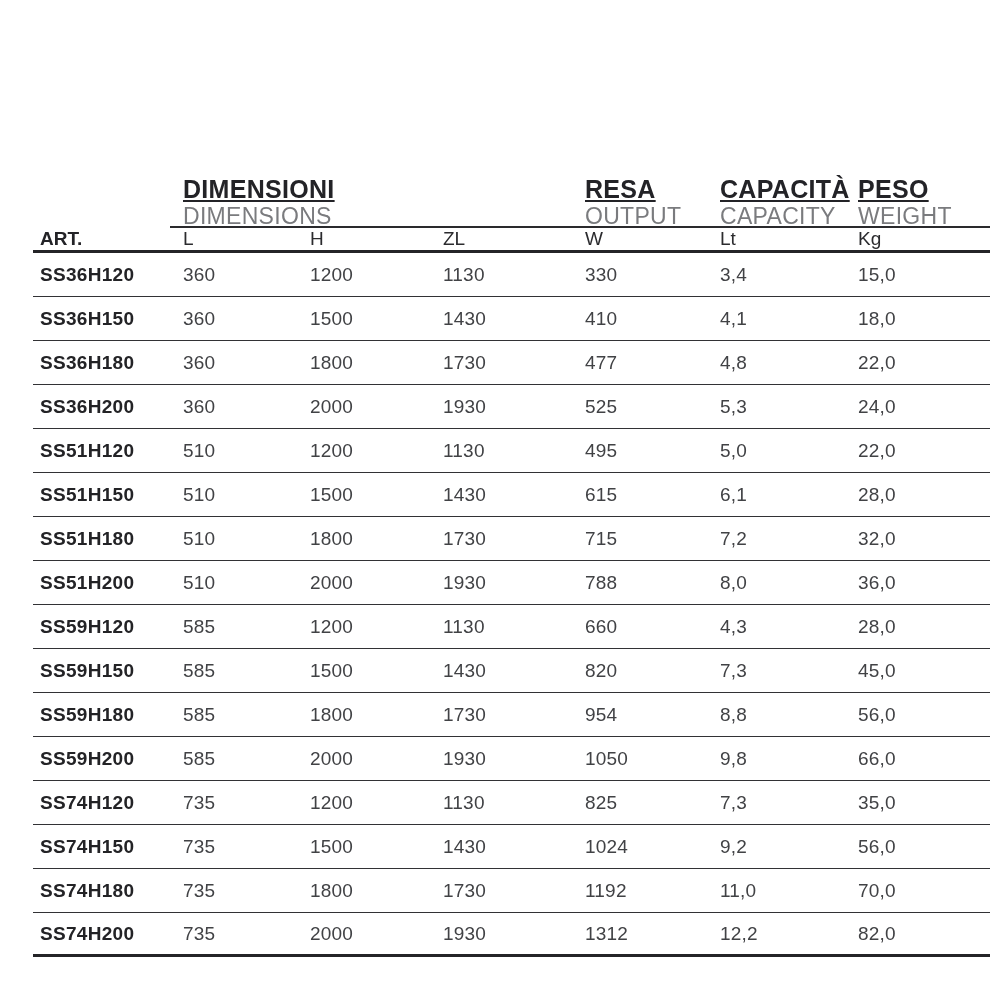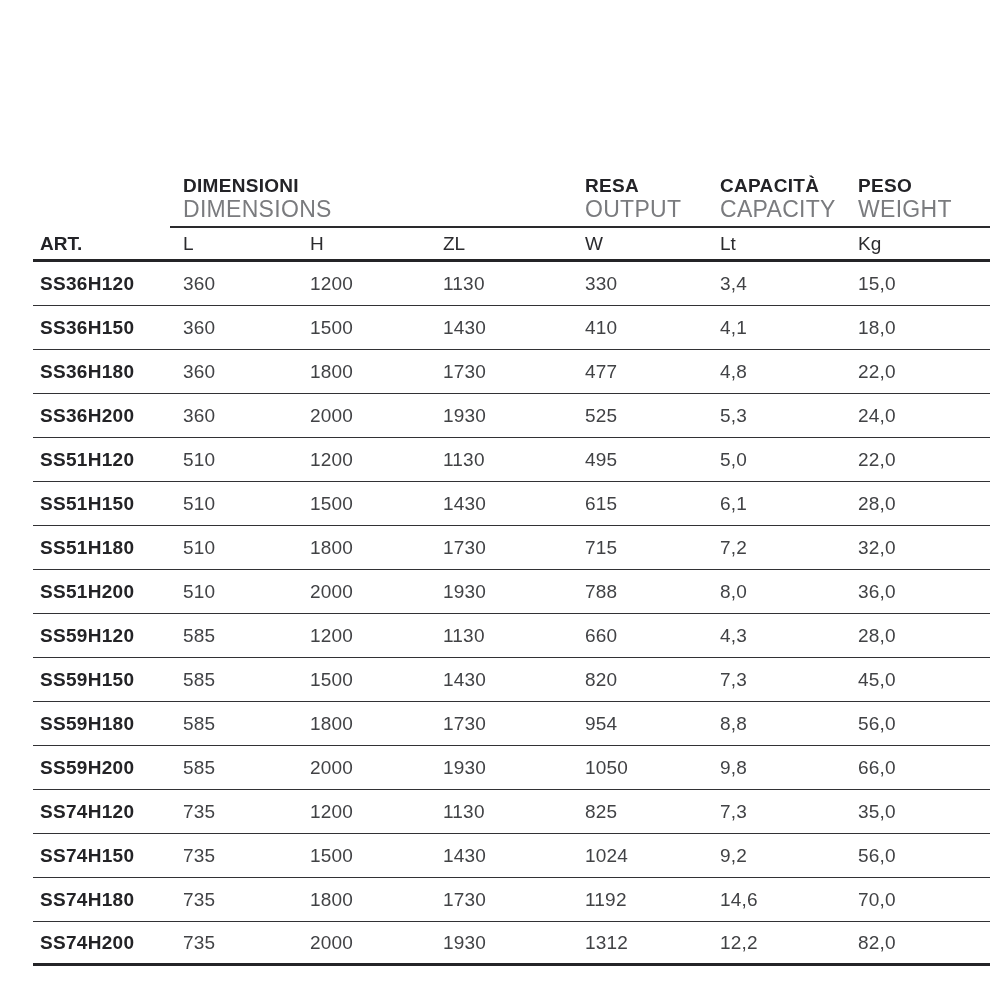--- a/index.html
+++ b/index.html
@@ -17,41 +17,42 @@
   
   .group-row {
     display: grid;
     grid-template-columns: 150px 402px 135px 138px 1fr;
     height: 51px;
     align-items: start;
   }
   .group-cell { line-height: 1.1; padding-top: 1px; }
   .group-primary {
     display: block;
-    font-size: 19px;
+    font-size: 25px;
     font-weight: 700;
     color: #232327;
     letter-spacing: 0.3px;
+    text-decoration: underline;
   }
   .group-secondary {
     display: block;
     font-size: 23px;
     font-weight: 400;
     color: #7a7b7e;
     letter-spacing: 0.3px;
   }
   .group-underline {
     margin-left: 137px;
     border-bottom: 2px solid #2a2a2d;
   }
   
   .col-row {
     display: grid;
     grid-template-columns: 150px 127px 133px 142px 135px 138px 1fr;
-    height: 34px;
+    height: 25px;
     align-items: center;
     border-bottom: 3px solid #242427;
   }
   .col-cell {
     font-size: 19px;
     font-weight: 400;
     color: #2b2b2e;
   }
   .col-art {
     font-weight: 700;
@@ -256,21 +257,21 @@
     <div class="cell">9,2</div>
     <div class="cell">56,0</div>
   </div>
 
   <div class="row">
     <div class="cell art">SS74H180</div>
     <div class="cell">735</div>
     <div class="cell">1800</div>
     <div class="cell">1730</div>
     <div class="cell">1192</div>
-    <div class="cell">14,6</div>
+    <div class="cell">11,0</div>
     <div class="cell">70,0</div>
   </div>
 
   <div class="row">
     <div class="cell art">SS74H200</div>
     <div class="cell">735</div>
     <div class="cell">2000</div>
     <div class="cell">1930</div>
     <div class="cell">1312</div>
     <div class="cell">12,2</div>

